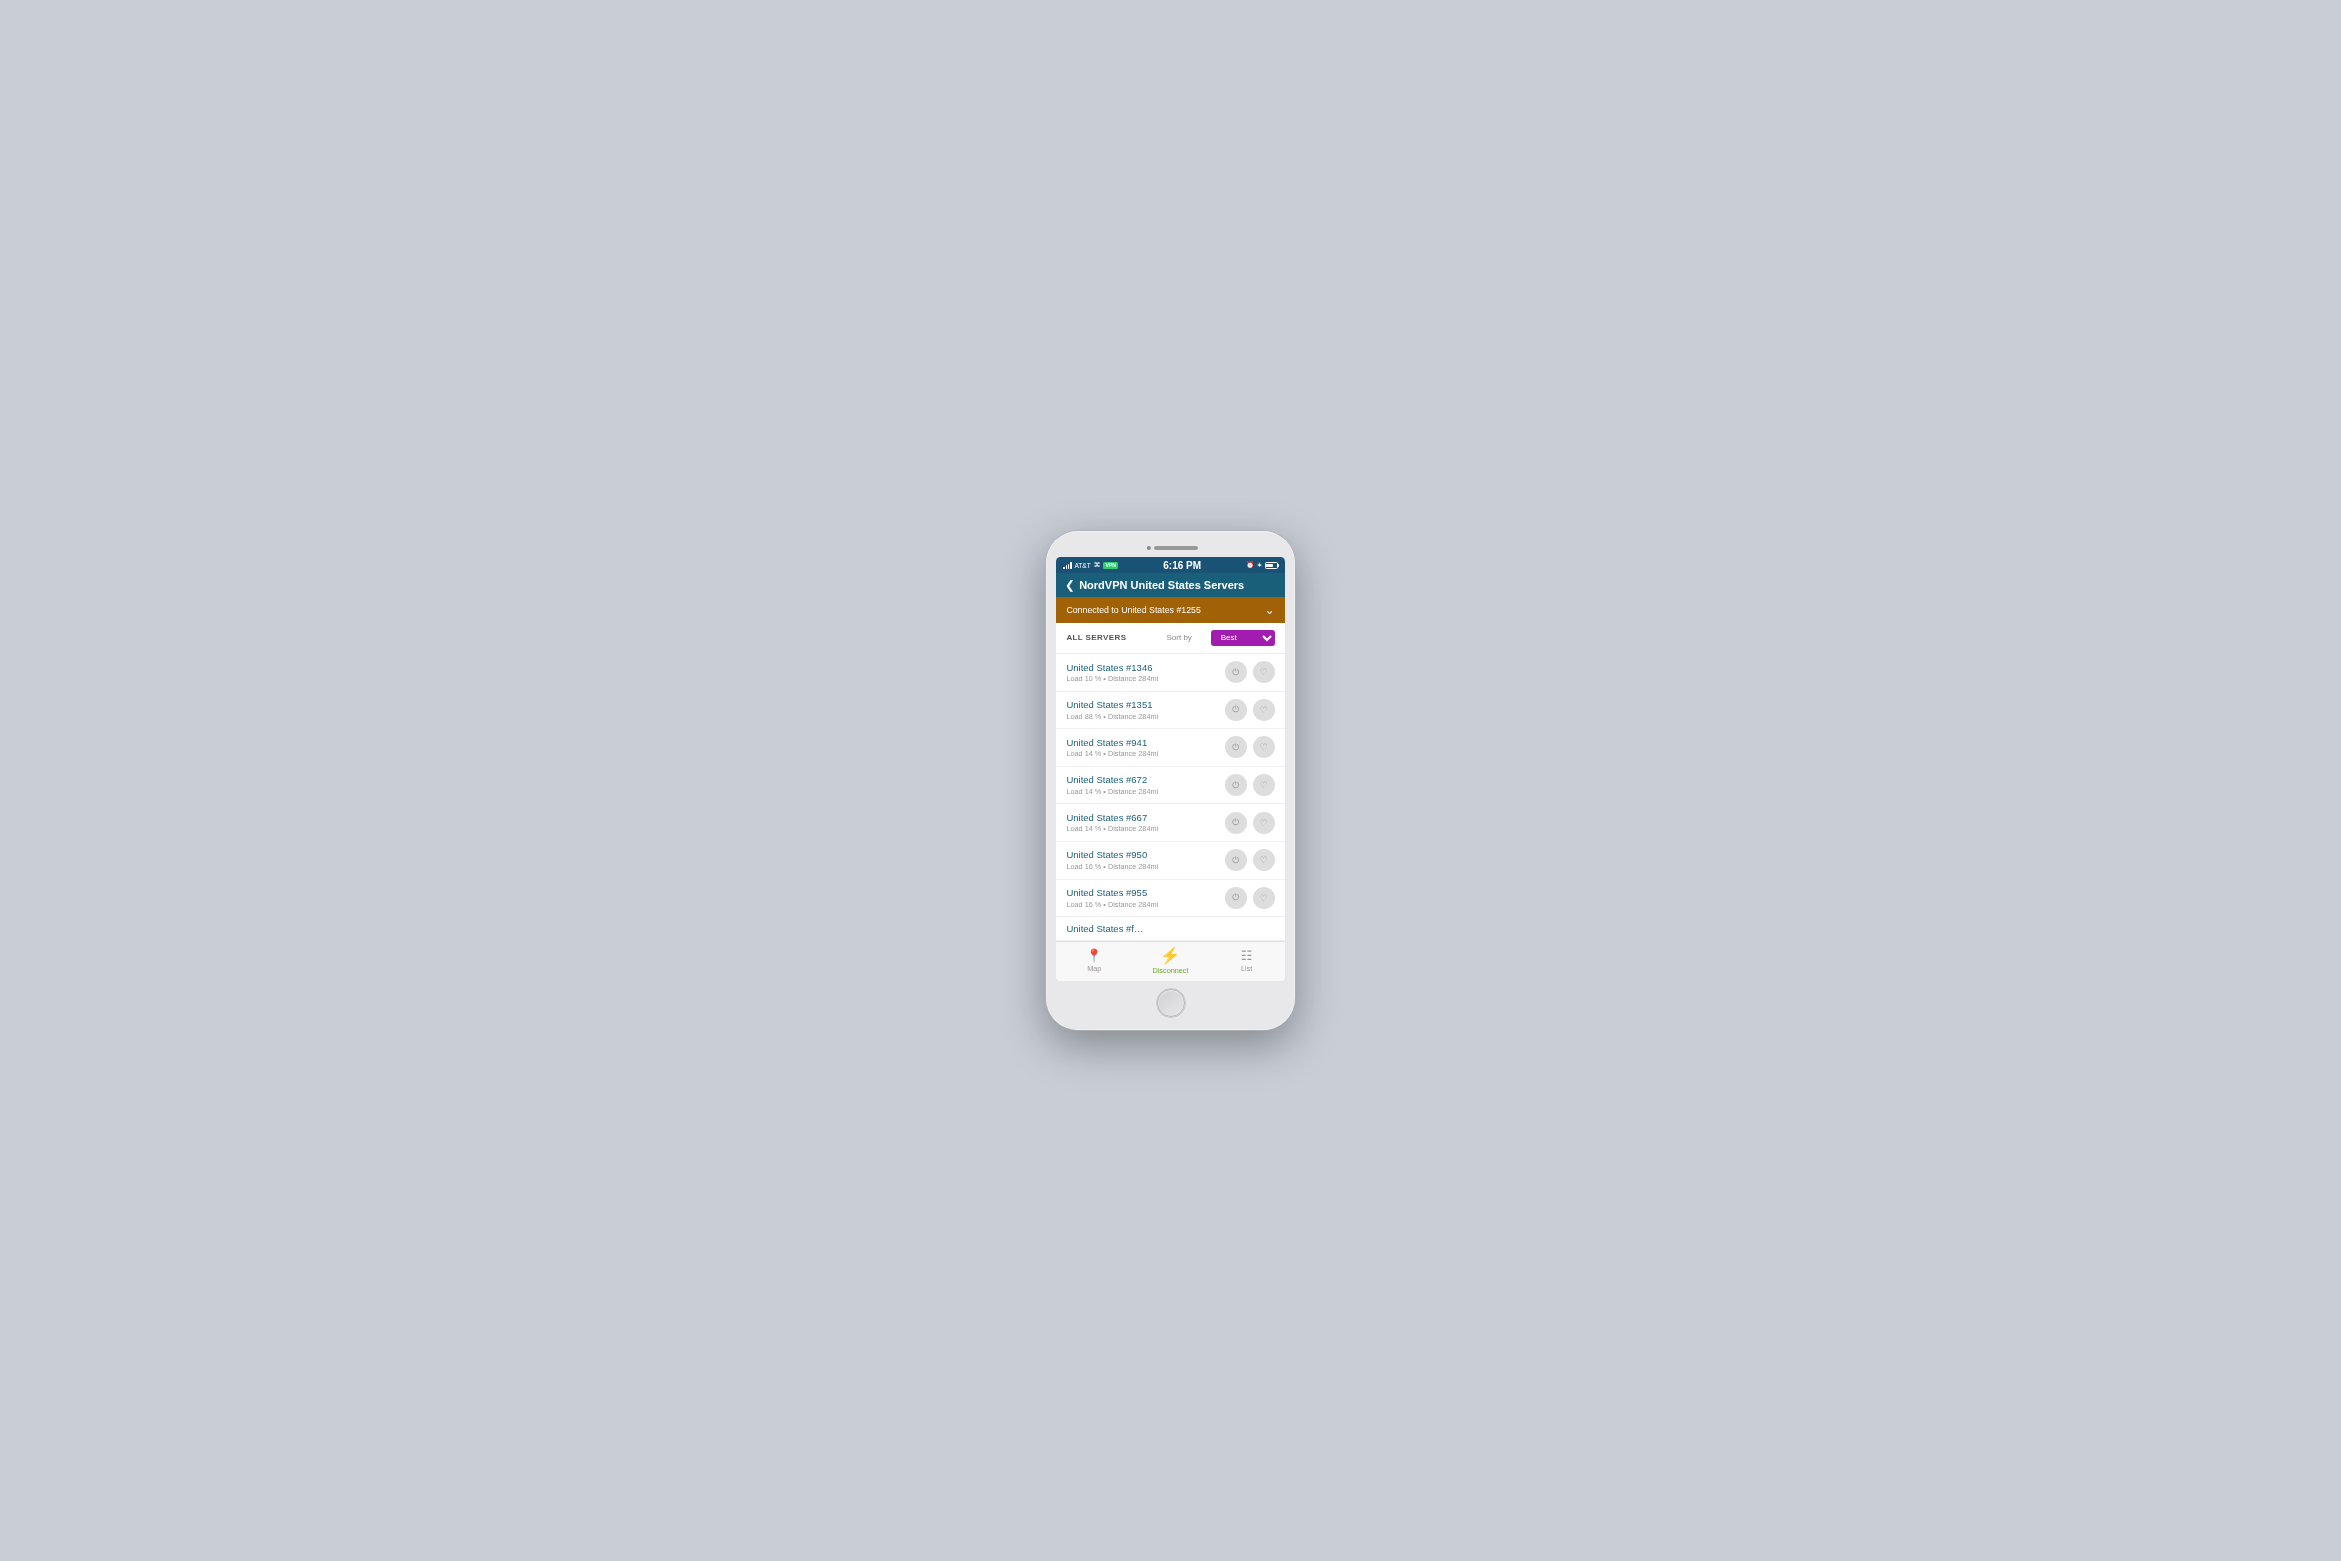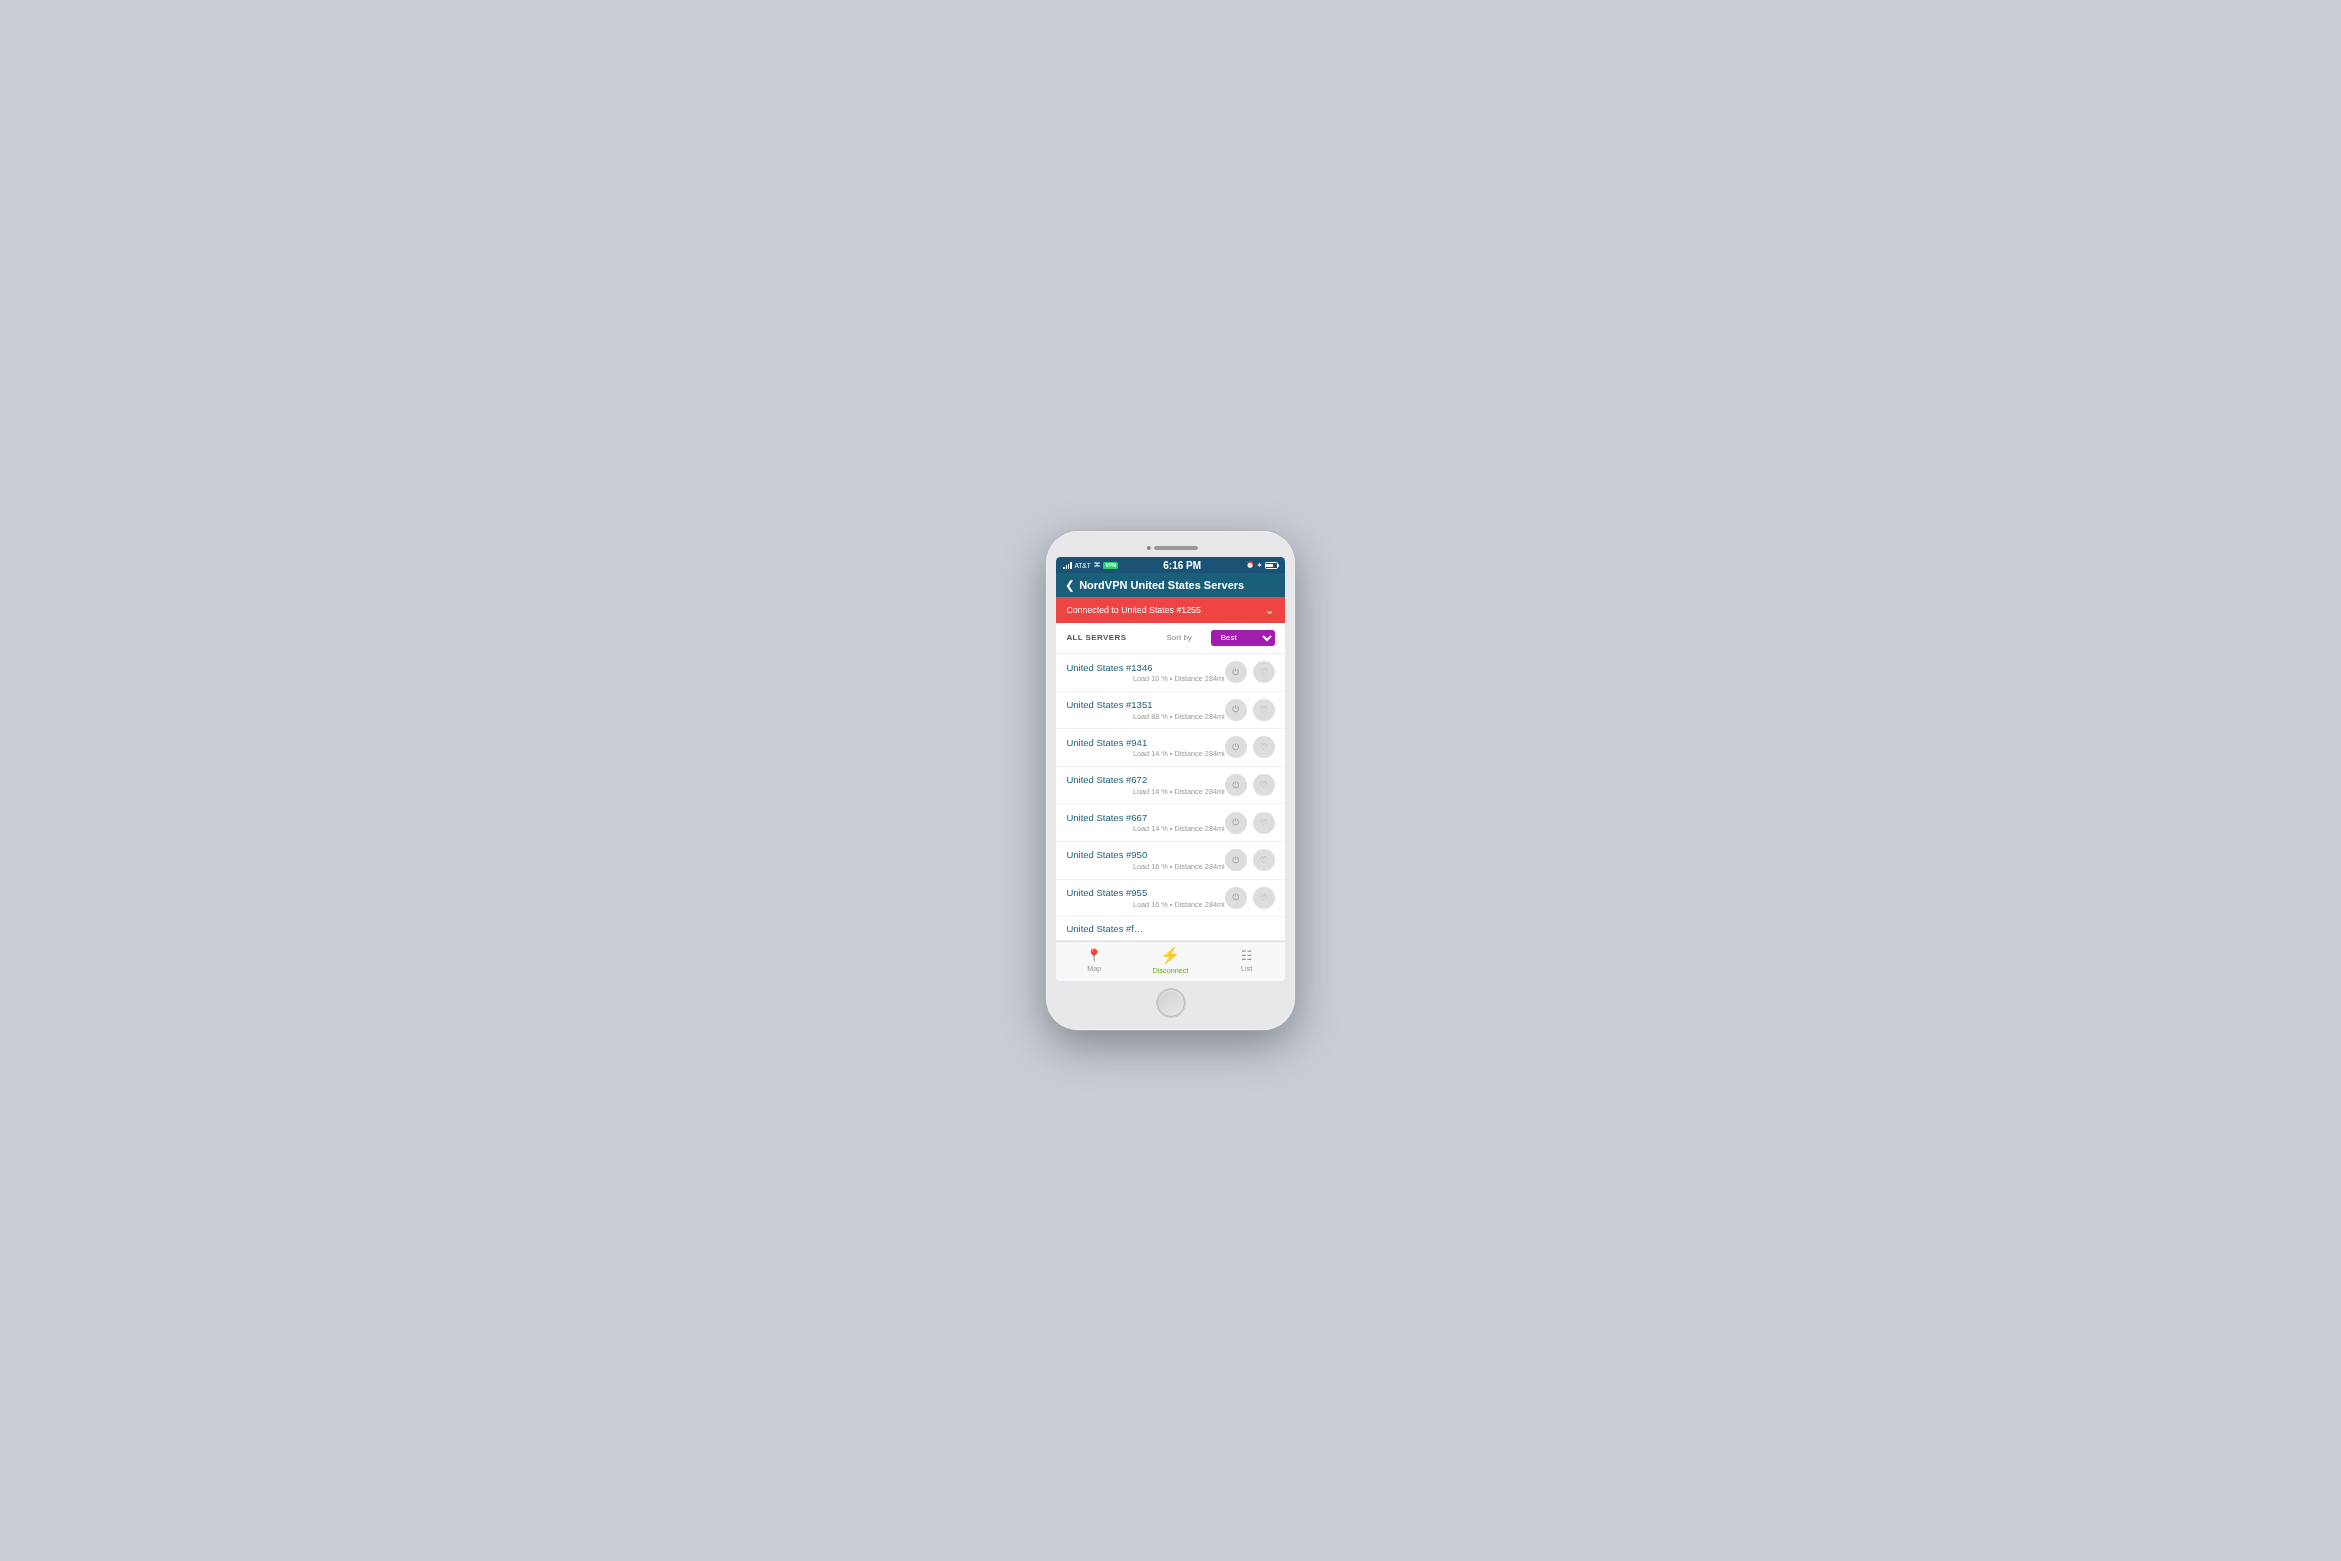--- a/index.html
+++ b/index.html
@@ -142,21 +142,21 @@
     .header-title {
       color: white;
       font-size: 11px;
       font-weight: 400;
     }
     .header-title span {
       font-weight: 700;
     }
     
     .connected-bar {
-      background: #ef4444;
+      background: #a16207;
       display: flex;
       justify-content: space-between;
       align-items: center;
       padding: 5.9px 10.2px;
     }
     .connected-text {
       color: white;
       font-size: 8.8px;
       font-weight: 500;
     }
@@ -212,21 +212,20 @@
     }
     .server-name {
       color: #1a5f7a;
       font-size: 9.5px;
       font-weight: 500;
     }
     .server-meta {
       color: #999;
       font-size: 7.3px;
       margin-top: 1.5px;
-      text-align: right;
     }
     .server-actions {
       display: flex;
       gap: 5.9px;
       align-items: center;
     }
     .action-btn {
       width: 22px;
       height: 22px;
       border-radius: 50%;

